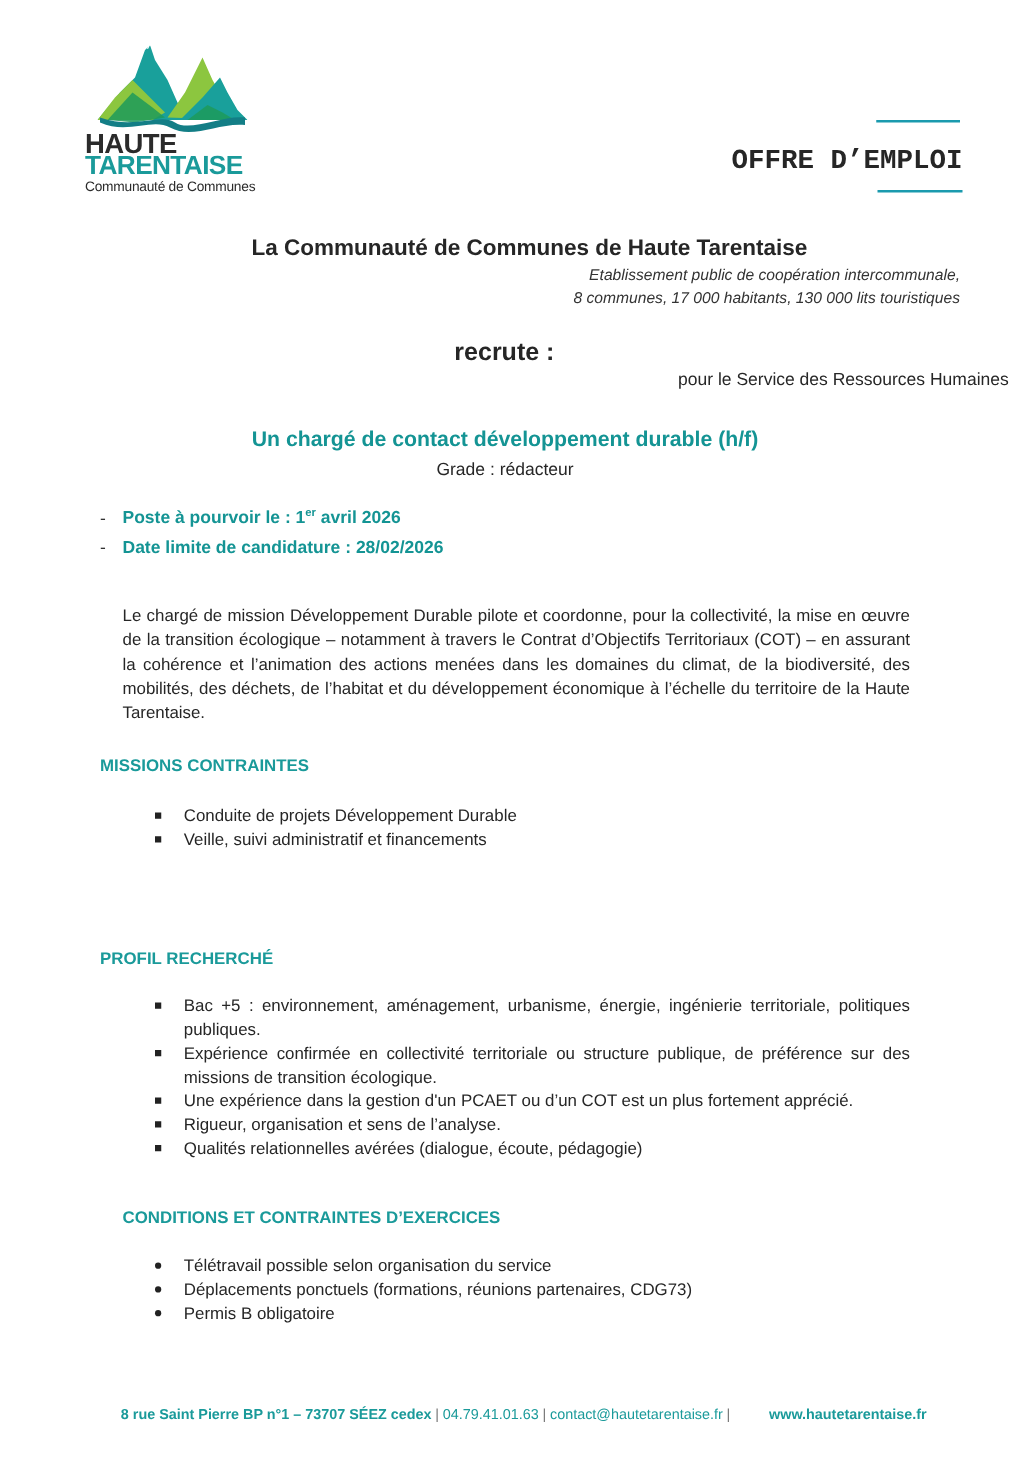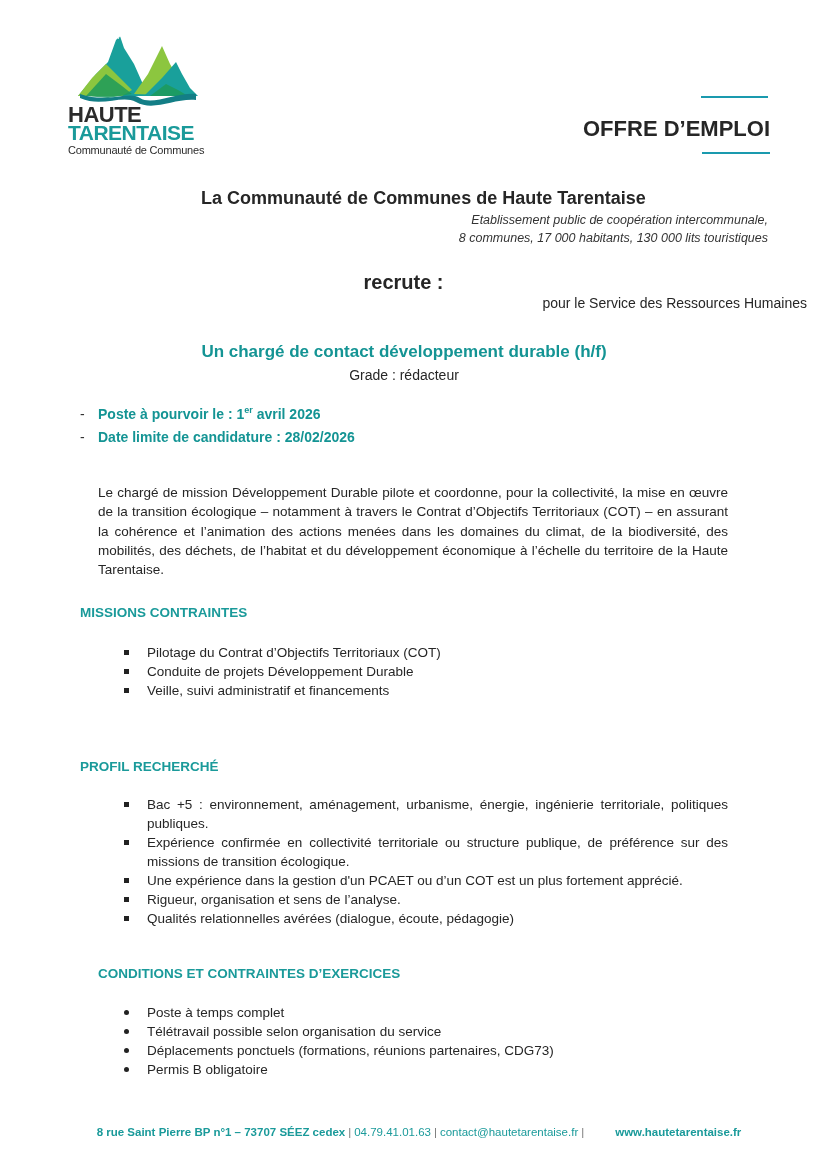--- a/index.html
+++ b/index.html
@@ -14,21 +14,21 @@
   #logo { left: 66px; top: 34px; width: 140px; height: 125px; }
   #logo svg { position: absolute; left: 12px; top: 0; }
   .logo-haute { position: absolute; left: 2px; top: 70px; font-weight: bold; font-size: 22px; color: #2b2b2b; letter-spacing: -0.5px; line-height: 22px; }
   .logo-tar { position: absolute; left: 2px; top: 88px; font-weight: bold; font-size: 21px; color: #1a9a9a; letter-spacing: -0.5px; line-height: 22px; }
   .logo-cc { position: absolute; left: 2px; top: 110px; font-size: 11px; color: #2b2b2b; white-space: nowrap; line-height: 12px; letter-spacing: -0.2px; }
 
   
   .rule { background: #1a9aae; height: 2px; }
   #rule-top { left: 701px; top: 96px; width: 67px; }
   #rule-bottom { left: 702px; top: 152px; width: 68px; }
-  #offre-title { right: 57px; top: 116px; font-weight: bold; font-size: 22px; color: #262626; white-space: nowrap; }
+  #offre-title { right: 57px; top: 116px; font-weight: bold; font-size: 22px; color: #262626; white-space: nowrap; font-family: Liberation Mono, monospace; }
 
   #org-title { left: 0; width: 847px; text-align: center; top: 188px; font-weight: bold; font-size: 18px; }
   .org-sub { right: 59px; font-style: italic; font-size: 12.5px; color: #333; white-space: nowrap; }
   #org-sub1 { top: 213px; }
   #org-sub2 { top: 231px; }
 
   #recrute { left: 0; width: 807px; text-align: center; top: 271px; font-weight: bold; font-size: 20px; }
   #service { left: 0; width: 807px; text-align: right; top: 295px; font-size: 14px; }
 
   #job-title { left: 0; width: 808px; text-align: center; top: 342px; font-weight: bold; font-size: 17px; color: #149494; }
@@ -96,37 +96,35 @@
   <span class="dash">-</span><span>Poste à pourvoir le : 1</span><sup>er</sup><span> avril 2026</span>
 </div>
 <div id="key2" class="abs key-line">
   <span class="dash">-</span><span>Date limite de candidature : 28/02/2026</span>
 </div>
 
 <div id="intro" class="abs">Le chargé de mission Développement Durable pilote et coordonne, pour la collectivité, la mise en œuvre de la transition écologique – notamment à travers le Contrat d’Objectifs Territoriaux (COT) – en assurant la cohérence et l’animation des actions menées dans les domaines du climat, de la biodiversité, des mobilités, des déchets, de l’habitat et du développement économique à l’échelle du territoire de la Haute Tarentaise.</div>
 
 <div id="missions-title" class="abs section-title">MISSIONS CONTRAINTES</div>
 <ul id="missions-list" class="blist">
-  <li><span class="bullet"></span><span>Pilotage du Contrat d’Objectifs Territoriaux (COT)</span></li>
   <li><span class="bullet"></span><span>Conduite de projets Développement Durable</span></li>
   <li><span class="bullet"></span><span>Veille, suivi administratif et financements</span></li>
 </ul>
 
 <div id="profil-title" class="abs section-title">PROFIL RECHERCHÉ</div>
 <ul id="profil-list" class="blist">
   <li><span class="bullet"></span><span>Bac +5 : environnement, aménagement, urbanisme, énergie, ingénierie territoriale, politiques publiques.</span></li>
   <li><span class="bullet"></span><span>Expérience confirmée en collectivité territoriale ou structure publique, de préférence sur des missions de transition écologique.</span></li>
   <li><span class="bullet"></span><span>Une expérience dans la gestion d'un PCAET ou d’un COT est un plus fortement apprécié.</span></li>
   <li><span class="bullet"></span><span>Rigueur, organisation et sens de l’analyse.</span></li>
   <li><span class="bullet"></span><span>Qualités relationnelles avérées (dialogue, écoute, pédagogie)</span></li>
 </ul>
 
 <div id="conditions-title" class="abs section-title">CONDITIONS ET CONTRAINTES D’EXERCICES</div>
 <ul id="conditions-list" class="blist round">
-  <li><span class="bullet"></span><span>Poste à temps complet</span></li>
   <li><span class="bullet"></span><span>Télétravail possible selon organisation du service</span></li>
   <li><span class="bullet"></span><span>Déplacements ponctuels (formations, réunions partenaires, CDG73)</span></li>
   <li><span class="bullet"></span><span>Permis B obligatoire</span></li>
 </ul>
 
 <div id="footer" class="abs">
   <b>8 rue Saint Pierre BP n°1 – 73707 SÉEZ cedex</b><span class="sep">|</span><span>04.79.41.01.63</span><span class="sep">|</span><span>contact@hautetarentaise.fr</span><span class="sep">|</span><b>www.hautetarentaise.fr</b>
 </div>
 
 </body></html>

